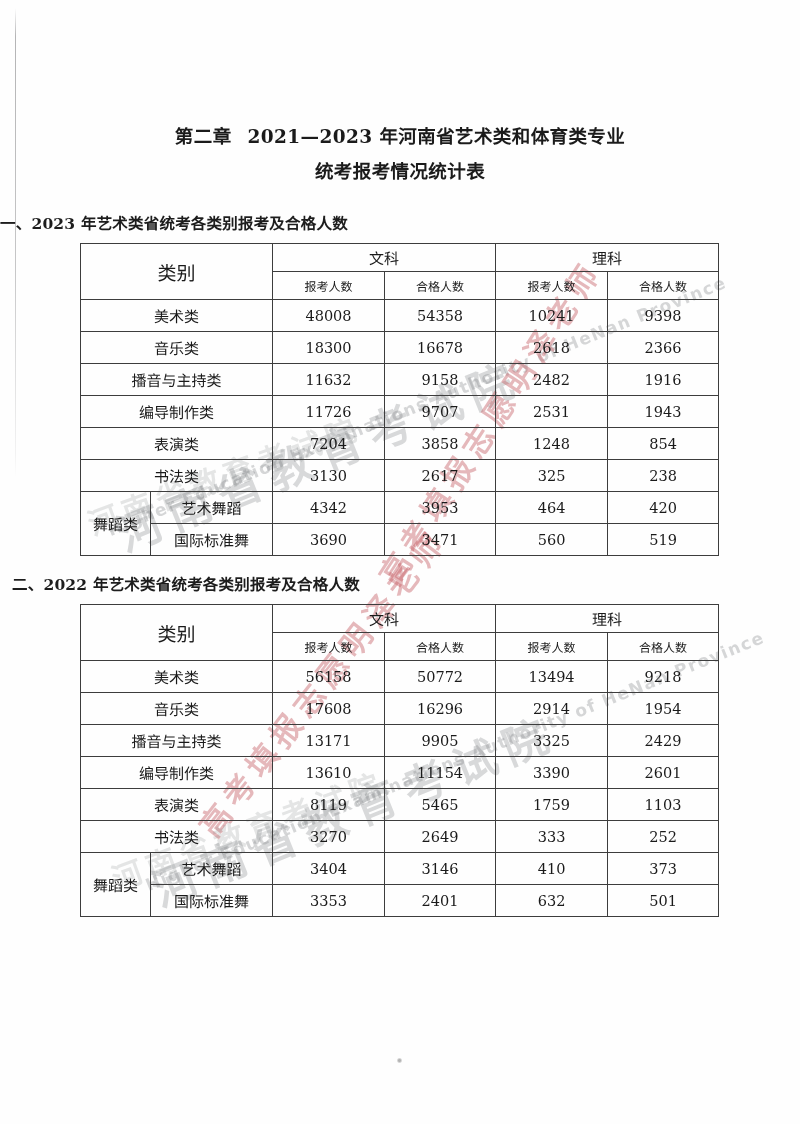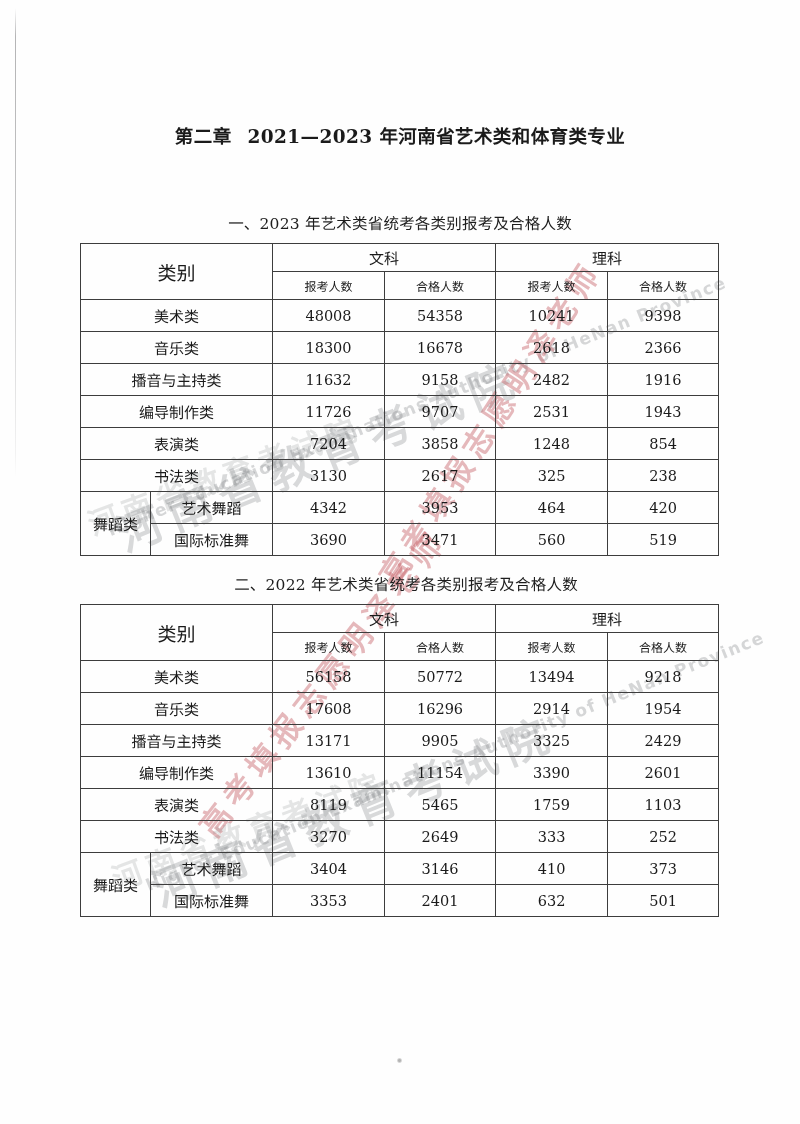--- a/index.html
+++ b/index.html
@@ -62,23 +62,23 @@
     line-height: 1.0;
     letter-spacing: .4px;
   }
   .title-line-1 { position: absolute; top: 128px; left: 0; right: 0; }
   .title-line-2 { position: absolute; top: 163px; left: 0; right: 0; }
   .title-line-1 .gap { display: inline-block; width: 16px; }
 
   .section-heading {
     position: absolute;
     left: 0; right: 0;
-    text-align: center;
-    font-family: "DejaVu Serif", "Liberation Serif", serif;
-    font-weight: normal;
+    text-align: left;
+    font-family: "DejaVu Serif", "Liberation Serif", serif;
+    font-weight: bold;
     font-size: 15.5px;
     color: #1d1d1d;
     letter-spacing: .2px;
   }
   #heading-1 { top: 211px; }
   #heading-2 { top: 572px; padding-left: 12px; }
 
   
   .stat-table {
     position: absolute;
@@ -201,20 +201,21 @@
 
     <div class="wm-faint" style="left:96px; top:500px; transform: rotate(-20deg);">河南省教育考试院</div>
     <div class="wm-faint" style="left:120px; top:855px; transform: rotate(-20deg);">河南省教育考试院</div>
   </div>
 
   <div class="doc">
 
     <div class="chapter-title title-line-1">
       <span>第二章</span><span class="gap"></span><span>2021—2023 年河南省艺术类和体育类专业</span>
     </div>
+    <div class="chapter-title title-line-2">统考报考情况统计表</div>
 
     <div id="heading-1" class="section-heading">一、2023 年艺术类省统考各类别报考及合格人数</div>
 
     <table id="table-1" class="stat-table">
       <colgroup>
         <col class="c-cat">
           <col class="c-sub">
         <col class="c-d1">
           <col class="c-d2">
           <col class="c-d3">

